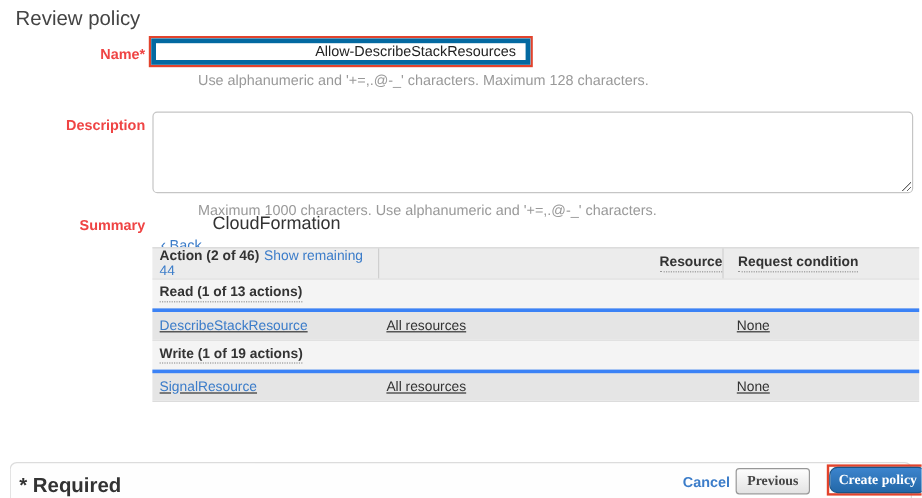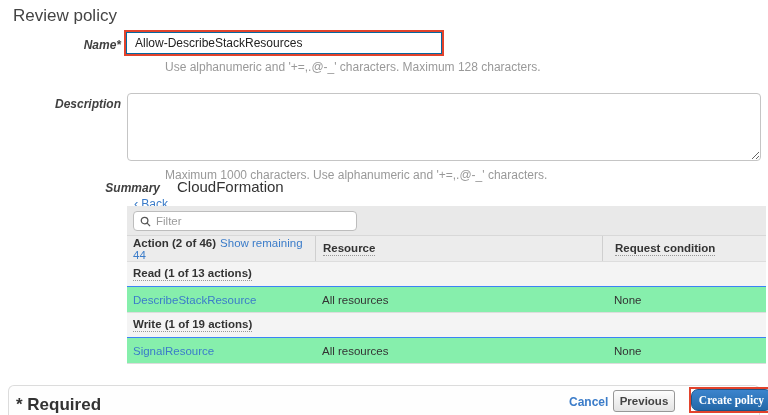--- a/index.html
+++ b/index.html
@@ -12,41 +12,41 @@
     overflow:hidden;
   }
   .abs { position:absolute; }
 
   
   .page-title { left:13px; top:6px; font-size:17px; font-weight:400; color:#444; }
 
   
   .field-label {
     left:0; width:121px; text-align:right;
-    font-size:12px; font-weight:bold; color:#404040;font-style:italic;
+    font-size:12px; font-weight:bold; color:#ef4444;
   }
   .lbl-name { top:38px; }
   .lbl-desc { top:97px; }
-  .lbl-summary { top:181px;margin-left:39px; }
+  .lbl-summary { top:181px; }
 
   .help { font-size:12px; color:#999;margin-left:32px; }
   .help-name { left:133px; top:60px; }
   .help-desc { left:133px; top:168px; }
 
   
   .annotation { border:2px solid #e2432c; }
   .anno-name { left:124px; top:30px; width:320px; height:26px; }
   .anno-create { left:680px; top:1px; }
 
   .name-input {
     width:100%; height:100%;
-    border:1px solid #0369a1;
+    border:4px solid #0369a1;
     font-family:"Liberation Sans", sans-serif;
     font-size:12px; color:#222;
-    padding:0 8px; outline:none; display:block;
+    padding:0 8px; outline:none; display:block;text-align:right;
   }
 
   .desc-textarea {
     left:127px; top:93px; width:634px; height:68px;
     border:1px solid #c5c5c5; border-radius:4px;
     resize:both; font-family:"Liberation Sans", sans-serif;
     font-size:12px; color:#222; padding:4px 6px; outline:none;
   }
 
   a, .link { color:#3b7cc9; text-decoration:none; cursor:pointer; }
@@ -67,38 +67,38 @@
   .filter-box input {
     border:none; outline:none; width:100%; font-family:"Liberation Sans", sans-serif;
     font-size:11.5px; color:#333; background:transparent;
   }
   .filter-box input::placeholder { color:#9a9a9a; }
 
   .trow { display:flex; align-items:center; }
   .thead { height:26px; background:#ececec; border-top:1px solid #d8d8d8; font-weight:bold; }
   .thead .c2, .thead .c3 { border-left:1px solid #cfcfcf; align-self:stretch; display:flex; align-items:center; }
   .c1 { width:188px; padding-left:6px; }
-  .c2 { width:287px; padding-left:7px; }
+  .c2 { width:287px; padding-left:7px;justify-content:flex-end; }
   .c3 { flex:1; padding-left:12px; }
   .group-row { height:25px; background:#f4f4f4; border-top:1px solid #dddddd; font-weight:bold; padding-left:6px; }
-  .data-row { height:26px; background:#86efac; border-top:1px solid #3b82f6; }
+  .data-row { height:26px; background:#e5e5e5; border-top:3px solid #3b82f6;text-decoration:underline; }
   .dotted { border-bottom:1px dotted #979797; padding-bottom:1px; }
   .thead a { font-weight:normal; margin-left:4px; }
 
   
   .footer-bar {
     left:8px; top:385px; width:752px; height:30px;
     background:#fefefe; border:1px solid #dcdcdc; border-bottom:none;
     border-radius:6px 6px 0 0;
   }
   .required-note { position:absolute; left:7px; top:9px; font-size:17px; font-weight:bold; color:#333; }
   .cancel-link { position:absolute; left:560px; top:9px; font-size:12px; font-weight:bold; }
   .btn {
     position:absolute; height:22px; border-radius:3px;
-    font-family:Liberation Sans, sans-serif; font-size:11.5px; font-weight:bold;
+    font-family:Liberation Serif, serif; font-size:11.5px; font-weight:bold;
     cursor:pointer;
   }
   .btn-previous {
     left:604px; top:4px; width:62px;
     background:linear-gradient(#fdfdfd,#e3e3e3);
     border:1px solid #979797; color:#444;
   }
   .btn-create {
     position:relative; width:81px; height:22px; display:block;
     background:linear-gradient(#3c84cd,#2368a8);
@@ -120,29 +120,20 @@
 
 <div class="abs field-label lbl-desc">Description</div>
 <textarea class="abs desc-textarea" style=""></textarea>
 <div class="abs help help-desc">Maximum 1000 characters. Use alphanumeric and '+=,.@-_' characters.</div>
 
 <div class="abs field-label lbl-summary">Summary</div>
 <a class="abs back-link"><span class="back-chev">‹</span><span>Back</span></a>
 <div class="abs service-name">CloudFormation</div>
 
 <div class="abs summary-table">
-  <div class="filter-strip">
-    <div class="filter-box">
-      <svg width="11" height="11" viewBox="0 0 12 12">
-        <circle cx="5" cy="5" r="3.6" fill="none" stroke="#555" stroke-width="1.4"></circle>
-        <line x1="7.8" y1="7.8" x2="11" y2="11" stroke="#555" stroke-width="1.4"></line>
-      </svg>
-      <input placeholder="Filter" style="">
-    </div>
-  </div>
 
   <div class="trow thead">
     <div class="c1"><span>Action (2 of 46)</span><a>Show remaining 44</a></div>
     <div class="c2">
         <span class="dotted">Resource</span>
       </div>
     <div class="c3">
         <span class="dotted">Request condition</span>
       </div>
   </div>

